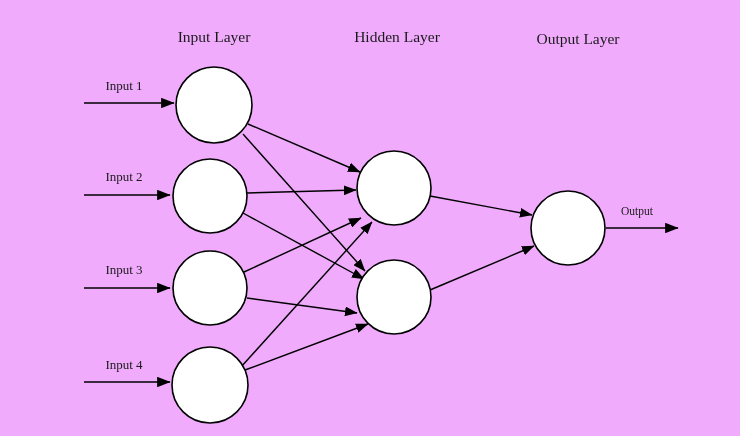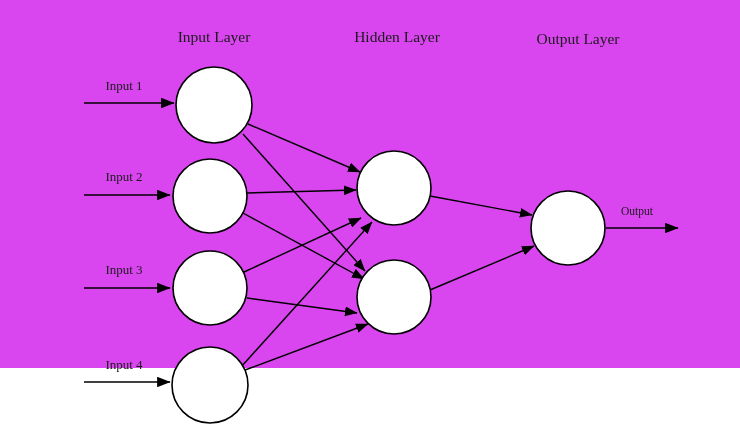--- a/index.html
+++ b/index.html
@@ -10,22 +10,22 @@
   }
   body {
     width: 740px;
     height: 436px;
     overflow: hidden;
     font-family: "Liberation Serif", "DejaVu Serif", serif;
   }
   #diagram-root {
     position: relative;
     width: 740px;
-    height: 368px;
-    background: #d946ef;
+    height: 436px;
+    background: #f0abfc;
   }
   svg#nn-svg {
     display: block;
     width: 740px;
     height: 436px;
   }
   .node-circle {
     fill: #ffffff;
     stroke: #000000;
     stroke-width: 1.6;

